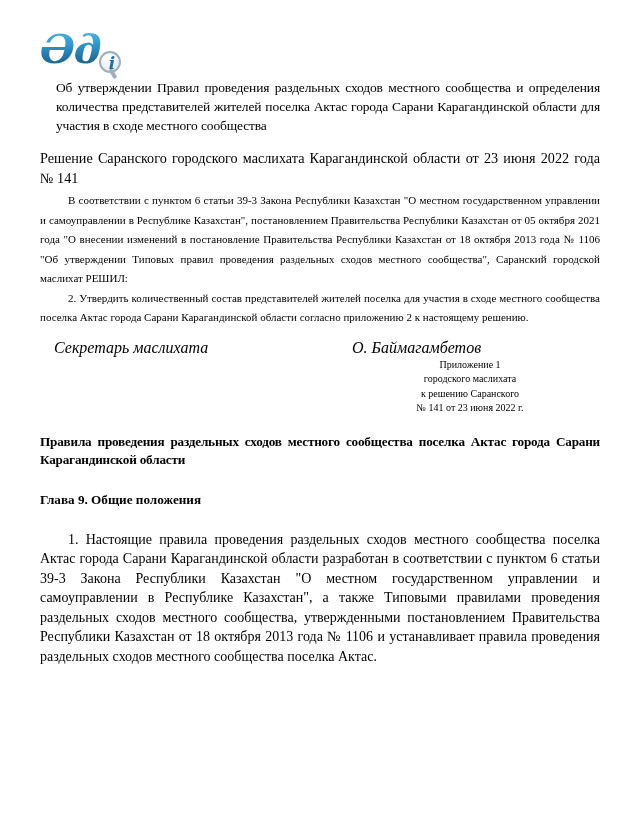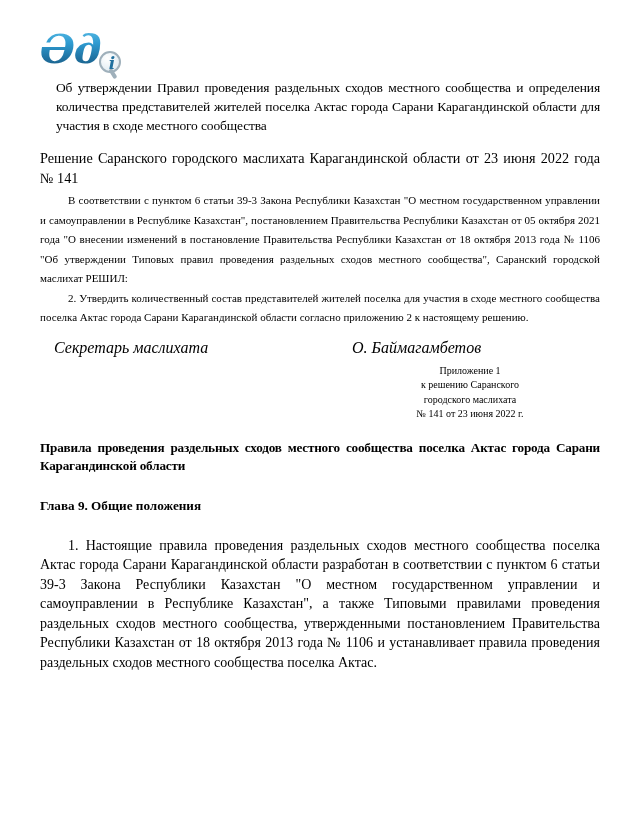--- a/index.html
+++ b/index.html
@@ -131,21 +131,21 @@
     left: 14px;
     top: 0;
   }
   .sign-right {
     position: absolute;
     left: 312px;
     top: 0;
   }
 
   .appendix-block {
-    margin-top: 9px;
+    margin-top: 3px;
     text-align: center;
     font-size: 10px;
     line-height: 14.5px;
     padding-left: 300px;
   }
   .appendix-block div { white-space: nowrap; }
 
   .rules-title {
     font-weight: bold;
     font-size: 13.2px;
@@ -186,22 +186,22 @@
   <p class="body-par first">В соответствии с пунктом 6 статьи 39-3 Закона Республики Казахстан "О местном государственном управлении и самоуправлении в Республике Казахстан", постановлением Правительства Республики Казахстан от 05 октября 2021 года "О внесении изменений в постановление Правительства Республики Казахстан от 18 октября 2013 года № 1106 "Об утверждении Типовых правил проведения раздельных сходов местного сообщества", Саранский городской маслихат РЕШИЛ:</p>
   <p class="body-par">2. Утвердить количественный состав представителей жителей поселка для участия в сходе местного сообщества поселка Актас города Сарани Карагандинской области согласно приложению 2 к настоящему решению.</p>
 
   <div class="sign-row">
     <span class="sign-left">Секретарь маслихата</span>
     <span class="sign-right">О. Баймагамбетов</span>
   </div>
 
   <div class="appendix-block">
     <div>Приложение 1</div>
+    <div>городского маслихата</div>
     <div>к решению Саранского</div>
-    <div>городского маслихата</div>
     <div>№ 141 от 23 июня 2022 г.</div>
   </div>
 
   <div class="rules-title">Правила проведения раздельных сходов местного сообщества поселка Актас города Сарани Карагандинской области</div>
 
   <div class="chapter-title">Глава 9. Общие положения</div>
 
   <p class="closing-par">1. Настоящие правила проведения раздельных сходов местного сообщества поселка Актас города Сарани Карагандинской области разработан в соответствии с пунктом 6 статьи 39-3 Закона Республики Казахстан "О местном государственном управлении и самоуправлении в Республике Казахстан", а также Типовыми правилами проведения раздельных сходов местного сообщества, утвержденными постановлением Правительства Республики Казахстан от 18 октября 2013 года № 1106 и устанавливает правила проведения раздельных сходов местного сообщества поселка Актас.</p>
 
 </div>

